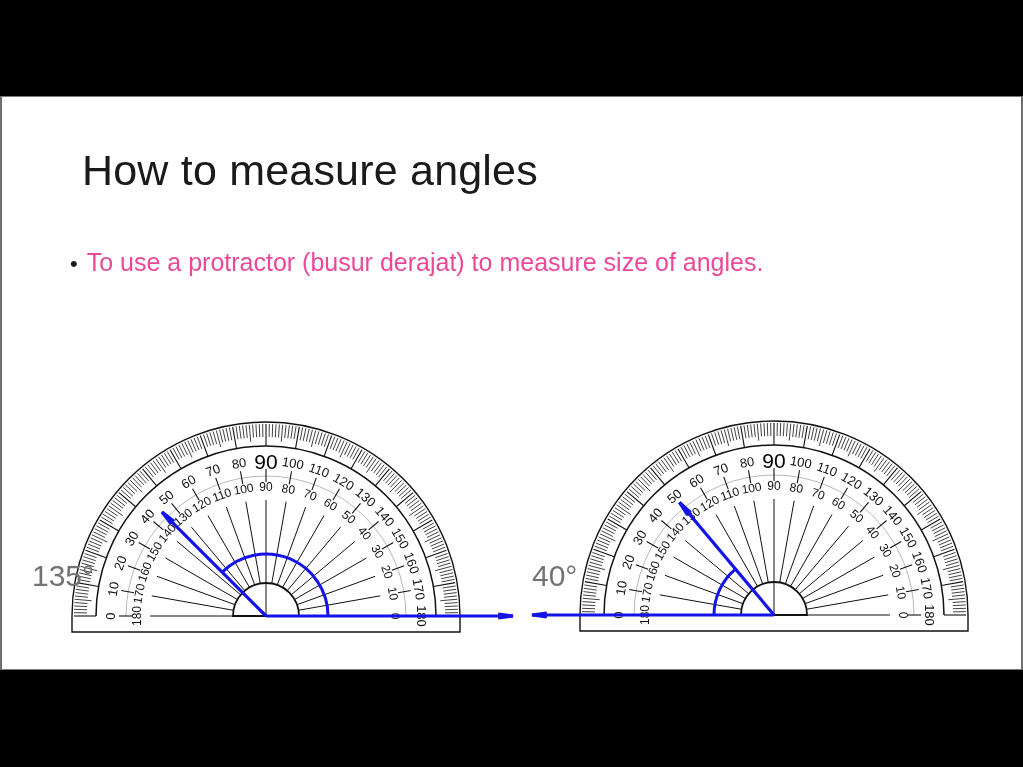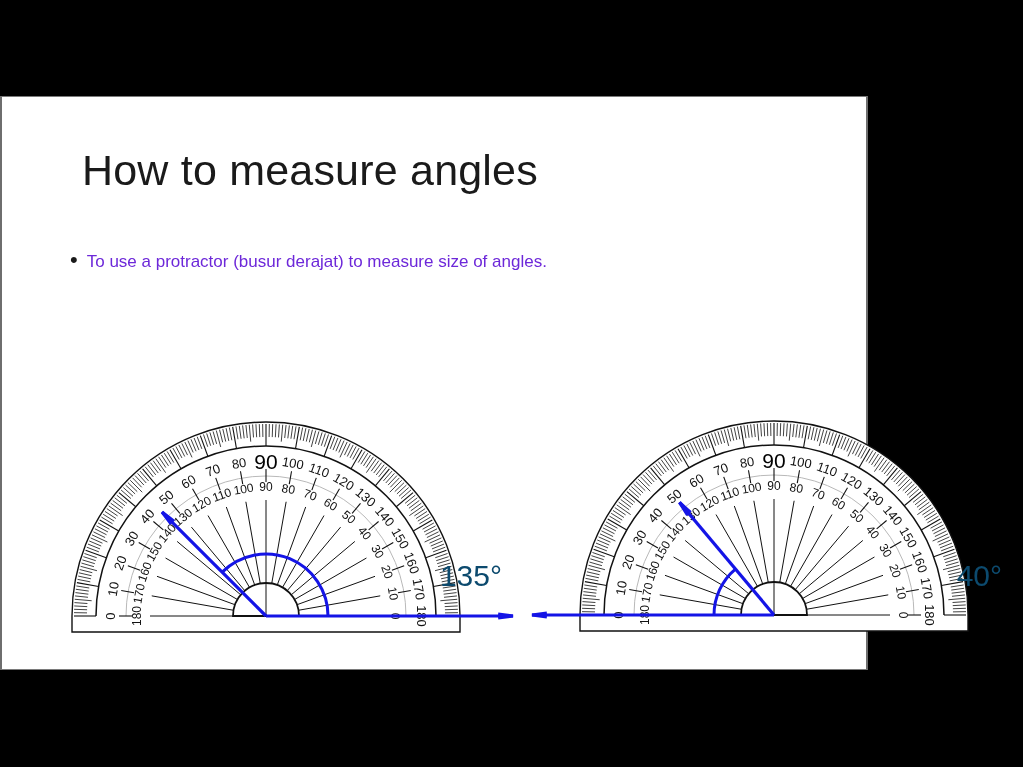--- a/index.html
+++ b/index.html
@@ -1,34 +1,34 @@
 <!DOCTYPE html>
 <html><head>
 <meta charset="utf-8">
 <style>
   html,body{margin:0;padding:0;background:#000;}
   body{width:1023px;height:767px;overflow:hidden;
        font-family:"Liberation Sans","DejaVu Sans",sans-serif;}
   #slide-frame{position:absolute;left:0;top:0;width:1023px;height:767px;background:#000;}
-  #slide{position:absolute;left:0;top:96px;width:868px;height:574px;
+  #slide{position:absolute;left:0;top:96px;width:1023px;height:574px;
          background:#ffffff;box-sizing:border-box;
          border-top:1px solid #7a7a7a;border-bottom:1px solid #7a7a7a;
          border-left:2px solid #6e6e6e;border-right:2px solid #6e6e6e;}
   #slide-title{position:absolute;left:80px;top:52px;
                font-size:43px;font-weight:400;color:#1a1a1a;
                letter-spacing:.2px;white-space:nowrap;line-height:1;}
   #bullet-row{position:absolute;left:68px;top:152px;width:900px;
               display:flex;align-items:baseline;gap:9px;}
   #bullet-dot{font-size:22px;color:#1a1a1a;line-height:1;}
-  #bullet-text{font-size:17px;color:#6d28d9;white-space:nowrap;line-height:1.1;}
+  #bullet-text{font-size:25px;color:#ec4899;white-space:nowrap;line-height:1.1;}
   .figure{position:absolute;top:206px;}
   .fig-left{left:50px;}
   .fig-right{left:528px;}
-  .fig-caption{position:absolute;top:462px;width:470px;text-align:right;
-               font-size:30px;color:#0c4a6e;}
+  .fig-caption{position:absolute;top:462px;width:470px;text-align:left;
+               font-size:30px;color:#737373;}
   .cap-left{left:30px;}
   .cap-right{left:530px;}
   svg{display:block;overflow:visible;}
   .tick-minor{stroke:#111;stroke-width:.8;}
   .tick-major{stroke:#111;stroke-width:1.1;}
   .spoke{stroke:#111;stroke-width:1.0;}
   .guide-arc{fill:none;stroke:#b9b9b9;stroke-width:1;}
   .rim-arc{fill:none;stroke:#111;stroke-width:1.5;}
   .body-outline{fill:#fff;stroke:#111;stroke-width:1.4;}
   .hub{fill:#fff;stroke:#111;stroke-width:1.8;}

